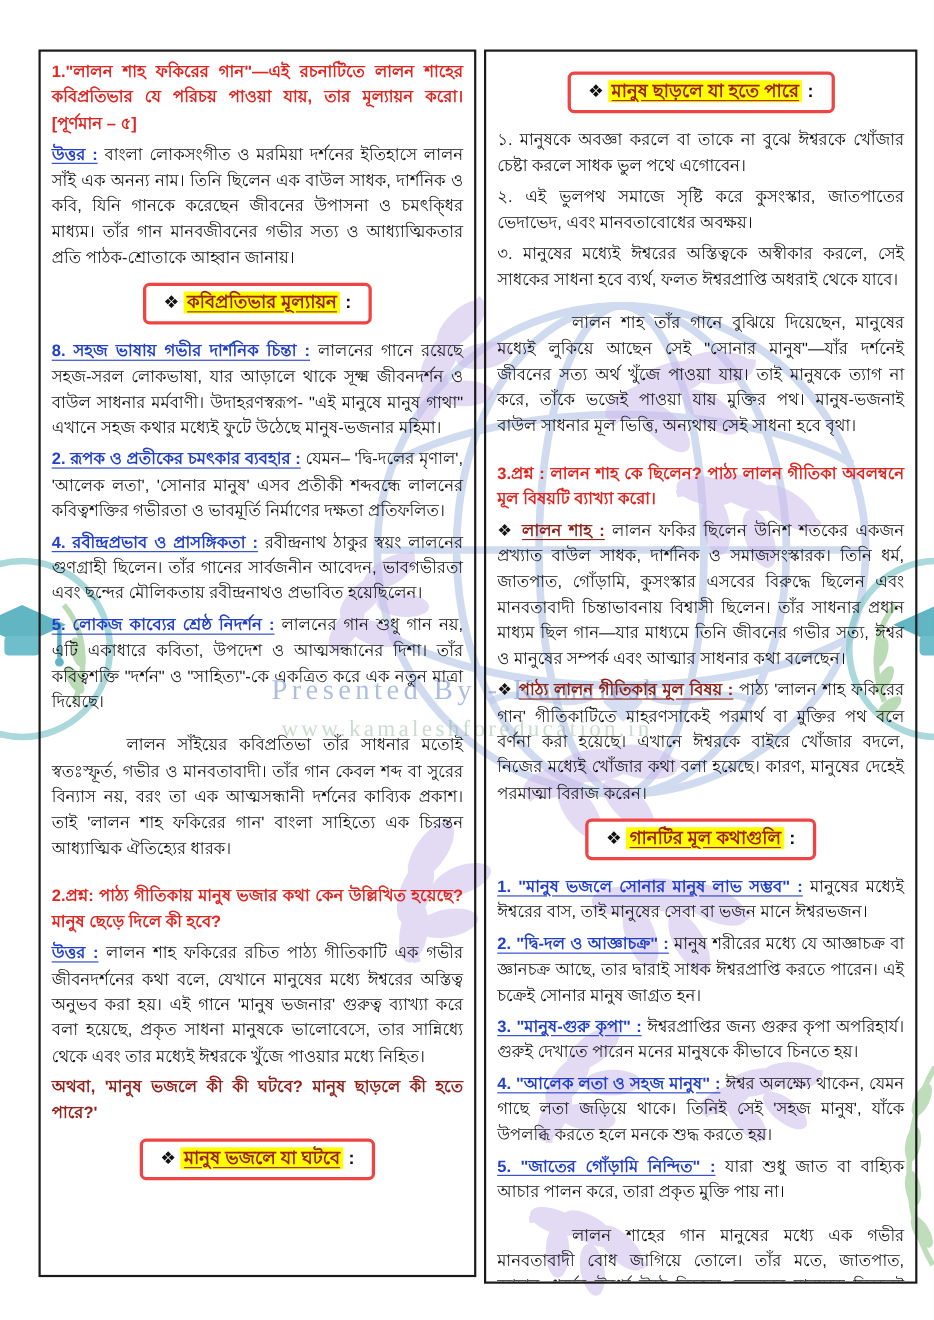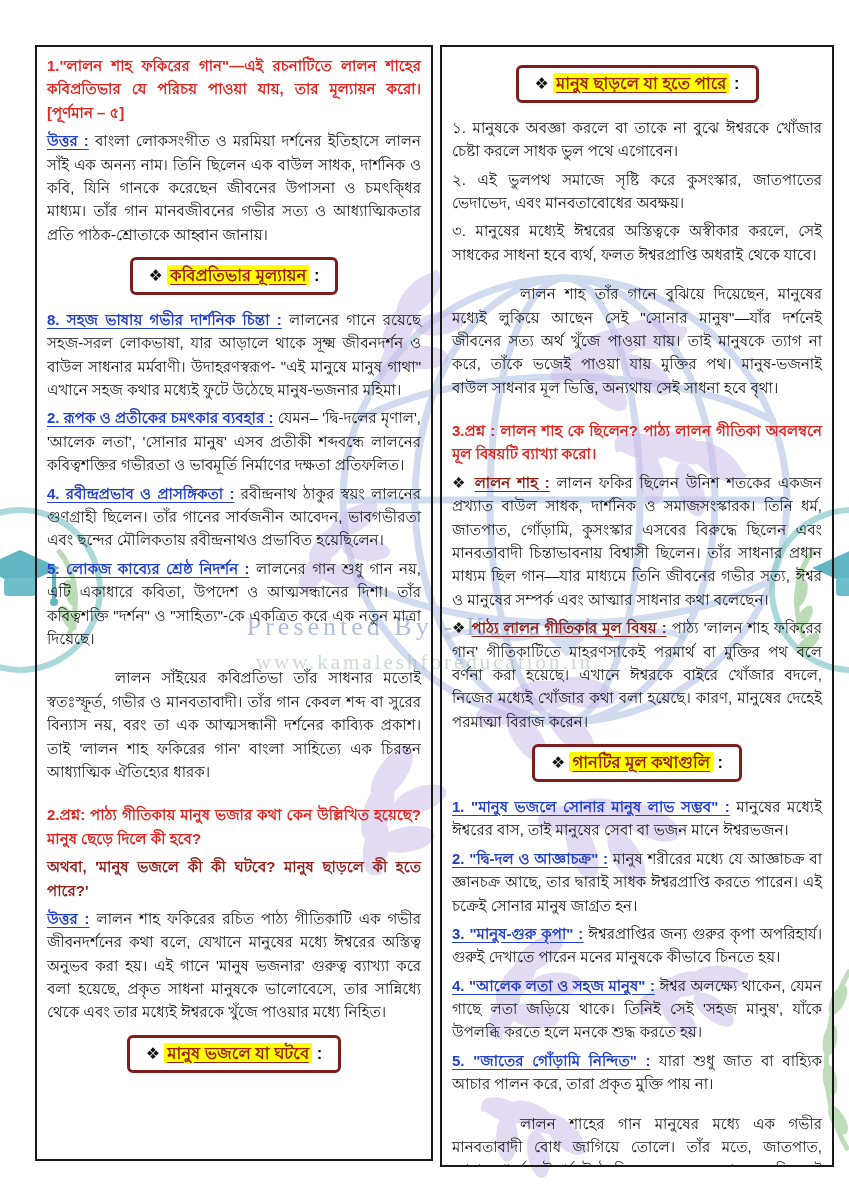--- a/index.html
+++ b/index.html
@@ -46,21 +46,21 @@
   .para.indent { text-indent:68px; margin-top:16px; }
   .run-red { color:#df2620; font-weight:bold; }
   .run-maroon { color:#93221c; font-weight:bold; }
   .run-blue-u { color:#2340c8; font-weight:bold; text-decoration:underline; text-underline-offset:3px; }
   .run-maroon-u { color:#8f2218; font-weight:bold; text-decoration:underline; text-underline-offset:3px; }
   .run-b { color:#141414; font-weight:bold; }
   .run-n { color:#141414; }
   
   .box-wrap { text-align:center; margin:11px 0 13px 0; }
   .sec-box {
-    display:inline-block; border:3px solid #7f1d1d; border-radius:6px;
+    display:inline-block; border:3px solid #ef4444; border-radius:6px;
     padding:5px 16px; background:#fff; line-height:1.3;
   }
   .sec-box .diamond { color:#111; font-weight:bold; font-size:16px; }
   .sec-box .boxtext {
     color:#a02018; font-weight:bold; font-size:16.5px;
     background:#ffff00; text-decoration:underline; text-underline-offset:3px;
     padding:1px 3px;
   }
   .sec-box .colon { color:#111; font-weight:bold; font-size:16.5px; }
 </style>
@@ -155,22 +155,22 @@
   <div class="col col-left">
       <p class="para q first"><span class="run-red">1."লালন শাহ ফকিরের গান"—এই রচনাটিতে লালন শাহের কবিপ্রতিভার যে পরিচয় পাওয়া যায়, তার মূল্যায়ন করো। [পূর্ণমান – ৫]</span></p>
       <p class="para"><span class="run-blue-u">উত্তর :</span><span class="run-n"> বাংলা লোকসংগীত ও মরমিয়া দর্শনের ইতিহাসে লালন সাঁই এক অনন্য নাম। তিনি ছিলেন এক বাউল সাধক, দার্শনিক ও কবি, যিনি গানকে করেছেন জীবনের উপাসনা ও চমৎক্ধির মাধ্যম। তাঁর গান মানবজীবনের গভীর সত্য ও আধ্যাত্মিকতার প্রতি পাঠক-শ্রোতাকে আহ্বান জানায়।</span></p>
       <div class="box-wrap"><div class="sec-box"><span class="diamond">❖</span> <span class="boxtext">কবিপ্রতিভার মূল্যায়ন</span><span class="colon"> :</span></div></div>
       <p class="para"><span class="run-blue-u">8. সহজ ভাষায় গভীর দার্শনিক চিন্তা :</span><span class="run-n"> লালনের গানে রয়েছে সহজ-সরল লোকভাষা, যার আড়ালে থাকে সূক্ষ্ম জীবনদর্শন ও বাউল সাধনার মর্মবাণী। উদাহরণস্বরূপ- "এই মানুষে মানুষ গাথা" এখানে সহজ কথার মধ্যেই ফুটে উঠেছে মানুষ-ভজনার মহিমা।</span></p>
       <p class="para"><span class="run-blue-u">2. রূপক ও প্রতীকের চমৎকার ব্যবহার :</span><span class="run-n"> যেমন– 'দ্বি-দলের মৃণাল', 'আলেক লতা', 'সোনার মানুষ' এসব প্রতীকী শব্দবন্ধে লালনের কবিত্বশক্তির গভীরতা ও ভাবমূর্তি নির্মাণের দক্ষতা প্রতিফলিত।</span></p>
       <p class="para"><span class="run-blue-u">4. রবীন্দ্রপ্রভাব ও প্রাসঙ্গিকতা :</span><span class="run-n"> রবীন্দ্রনাথ ঠাকুর স্বয়ং লালনের গুণগ্রাহী ছিলেন। তাঁর গানের সার্বজনীন আবেদন, ভাবগভীরতা এবং ছন্দের মৌলিকতায় রবীন্দ্রনাথও প্রভাবিত হয়েছিলেন।</span></p>
       <p class="para gap"><span class="run-blue-u">5. লোকজ কাব্যের শ্রেষ্ঠ নিদর্শন :</span><span class="run-n"> লালনের গান শুধু গান নয়, এটি একাধারে কবিতা, উপদেশ ও আত্মসন্ধানের দিশা। তাঁর কবিত্বশক্তি "দর্শন" ও "সাহিত্য"-কে একত্রিত করে এক নতুন মাত্রা দিয়েছে।</span></p>
       <p class="para indent"><span class="run-n">লালন সাঁইয়ের কবিপ্রতিভা তাঁর সাধনার মতোই স্বতঃস্ফূর্ত, গভীর ও মানবতাবাদী। তাঁর গান কেবল শব্দ বা সুরের বিন্যাস নয়, বরং তা এক আত্মসন্ধানী দর্শনের কাব্যিক প্রকাশ। তাই 'লালন শাহ ফকিরের গান' বাংলা সাহিত্যে এক চিরন্তন আধ্যাত্মিক ঐতিহ্যের ধারক।</span></p>
       <p class="para q"><span class="run-red">2.প্রশ্ন: পাঠ্য গীতিকায় মানুষ ভজার কথা কেন উল্লিখিত হয়েছে? মানুষ ছেড়ে দিলে কী হবে?</span></p>
+      <p class="para"><span class="run-blue-u">উত্তর :</span><span class="run-n"> লালন শাহ ফকিরের রচিত পাঠ্য গীতিকাটি এক গভীর জীবনদর্শনের কথা বলে, যেখানে মানুষের মধ্যে ঈশ্বরের অস্তিত্ব অনুভব করা হয়। এই গানে 'মানুষ ভজনার' গুরুত্ব ব্যাখ্যা করে বলা হয়েছে, প্রকৃত সাধনা মানুষকে ভালোবেসে, তার সান্নিধ্যে থেকে এবং তার মধ্যেই ঈশ্বরকে খুঁজে পাওয়ার মধ্যে নিহিত।</span></p>
       <p class="para alt"><span class="run-maroon">অথবা, 'মানুষ ভজলে কী কী ঘটবে? মানুষ ছাড়লে কী হতে পারে?'</span></p>
-      <p class="para"><span class="run-blue-u">উত্তর :</span><span class="run-n"> লালন শাহ ফকিরের রচিত পাঠ্য গীতিকাটি এক গভীর জীবনদর্শনের কথা বলে, যেখানে মানুষের মধ্যে ঈশ্বরের অস্তিত্ব অনুভব করা হয়। এই গানে 'মানুষ ভজনার' গুরুত্ব ব্যাখ্যা করে বলা হয়েছে, প্রকৃত সাধনা মানুষকে ভালোবেসে, তার সান্নিধ্যে থেকে এবং তার মধ্যেই ঈশ্বরকে খুঁজে পাওয়ার মধ্যে নিহিত।</span></p>
       <div class="box-wrap"><div class="sec-box"><span class="diamond">❖</span> <span class="boxtext">মানুষ ভজলে যা ঘটবে</span><span class="colon"> :</span></div></div>
     </div>
   <div class="col col-right">
       <div class="box-wrap"><div class="sec-box"><span class="diamond">❖</span> <span class="boxtext">মানুষ ছাড়লে যা হতে পারে</span><span class="colon"> :</span></div></div>
       <p class="para"><span class="run-n">১. মানুষকে অবজ্ঞা করলে বা তাকে না বুঝে ঈশ্বরকে খোঁজার চেষ্টা করলে সাধক ভুল পথে এগোবেন।</span></p>
       <p class="para"><span class="run-n">২. এই ভুলপথ সমাজে সৃষ্টি করে কুসংস্কার, জাতপাতের ভেদাভেদ, এবং মানবতাবোধের অবক্ষয়।</span></p>
       <p class="para"><span class="run-n">৩. মানুষের মধ্যেই ঈশ্বরের অস্তিত্বকে অস্বীকার করলে, সেই সাধকের সাধনা হবে ব্যর্থ, ফলত ঈশ্বরপ্রাপ্তি অধরাই থেকে যাবে।</span></p>
       <p class="para indent"><span class="run-n">লালন শাহ তাঁর গানে বুঝিয়ে দিয়েছেন, মানুষের মধ্যেই লুকিয়ে আছেন সেই "সোনার মানুষ"—যাঁর দর্শনেই জীবনের সত্য অর্থ খুঁজে পাওয়া যায়। তাই মানুষকে ত্যাগ না করে, তাঁকে ভজেই পাওয়া যায় মুক্তির পথ। মানুষ-ভজনাই বাউল সাধনার মূল ভিত্তি, অন্যথায় সেই সাধনা হবে বৃথা।</span></p>
       <p class="para q"><span class="run-red">3.প্রশ্ন : লালন শাহ কে ছিলেন? পাঠ্য লালন গীতিকা অবলম্বনে মূল বিষয়টি ব্যাখ্যা করো।</span></p>
       <p class="para"><span class="run-b">❖ </span><span class="run-maroon-u">লালন শাহ :</span><span class="run-n"> লালন ফকির ছিলেন উনিশ শতকের একজন প্রখ্যাত বাউল সাধক, দার্শনিক ও সমাজসংস্কারক। তিনি ধর্ম, জাতপাত, গোঁড়ামি, কুসংস্কার এসবের বিরুদ্ধে ছিলেন এবং মানবতাবাদী চিন্তাভাবনায় বিশ্বাসী ছিলেন। তাঁর সাধনার প্রধান মাধ্যম ছিল গান—যার মাধ্যমে তিনি জীবনের গভীর সত্য, ঈশ্বর ও মানুষের সম্পর্ক এবং আত্মার সাধনার কথা বলেছেন।</span></p>

